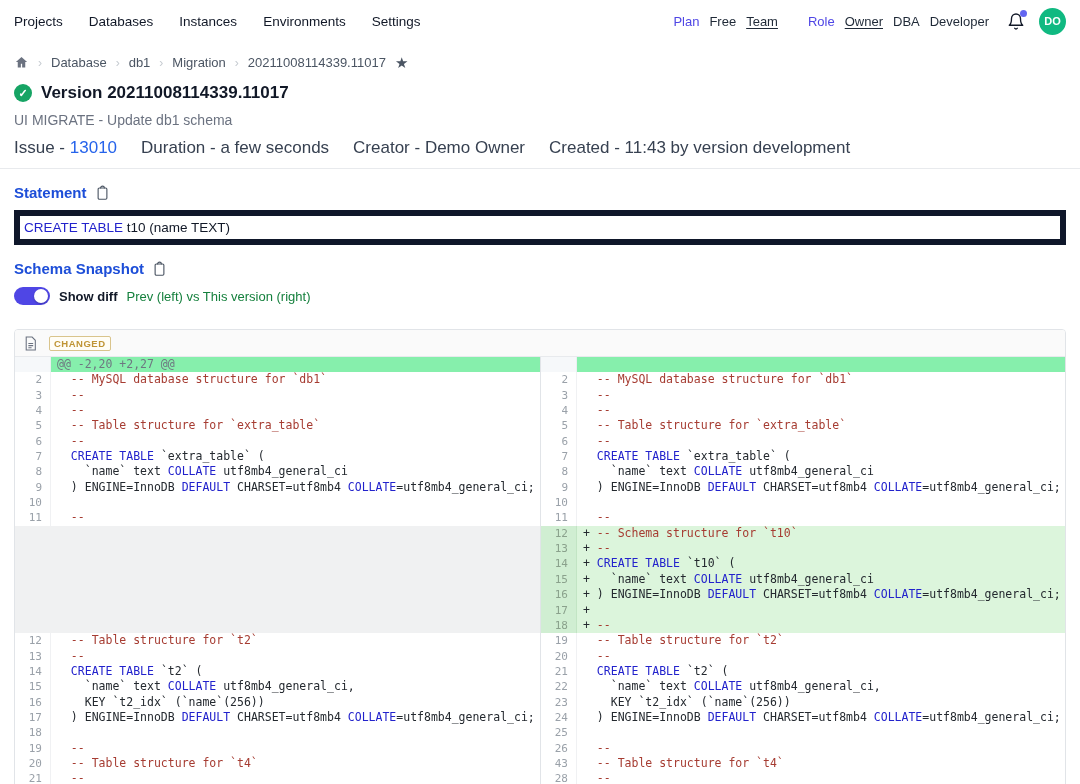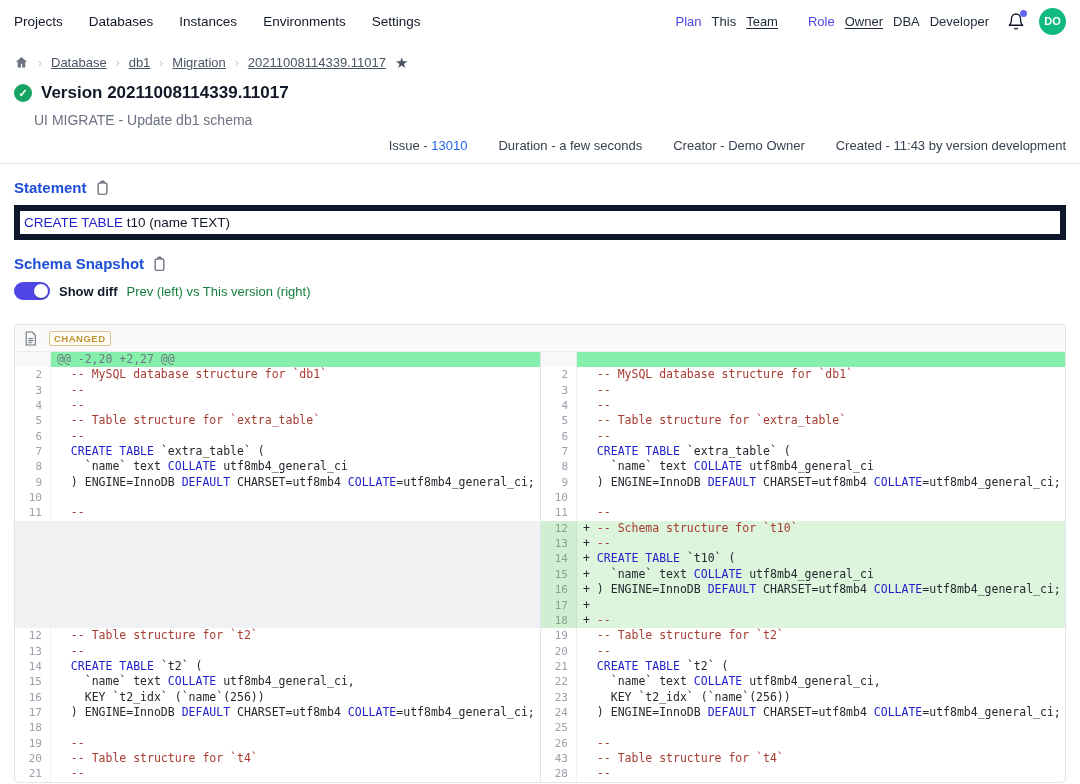--- a/index.html
+++ b/index.html
@@ -12,30 +12,30 @@
   .nav-right { margin-left:auto; display:flex; align-items:center; gap:10px; font-size:13px; }
   .plan-label, .role-label { color:#4f46e5; }
   .u { text-decoration:underline; text-underline-offset:2px; cursor:pointer; }
   .nav-gap { width:10px; }
   .bell-wrap { position:relative; margin-left:8px; cursor:pointer; }
   .bell-dot { position:absolute; top:-2px; right:-2px; width:7px; height:7px; border-radius:50%; background:#6366f1; }
   .avatar { width:27px; height:27px; border-radius:50%; background:#10b981; color:#fff; font-size:11px; font-weight:700; display:flex; align-items:center; justify-content:center; margin-left:4px; cursor:pointer; }
 
   
   .crumbs { display:flex; align-items:center; gap:9px; padding:13px 14px 0 14px; font-size:13px; color:#4b5563; }
-  .crumb { cursor:pointer;text-decoration:underline; }
+  .crumb { cursor:pointer; }
   .sep { color:#c6cbd1; font-size:12px; }
   .star { color:#4b5563; font-size:15px; line-height:1; cursor:pointer; }
 
   
   .title-row { display:flex; align-items:center; gap:9px; padding:13px 14px 0 14px; }
   .check { width:18px; height:18px; border-radius:50%; background:#16a464; color:#fff; font-size:11px; font-weight:700; display:flex; align-items:center; justify-content:center; }
   .page-title { font-size:17px; font-weight:700; color:#111827; }
-  .subtitle { padding:9px 14px 0 14px; font-size:14px; color:#6b7280;margin-left:20px; }
-  .meta { display:flex; gap:31px; padding:10px 14px 0 14px; font-size:13px; color:#374151;justify-content:flex-end; }
+  .subtitle { padding:9px 14px 0 14px; font-size:14px; color:#6b7280; }
+  .meta { display:flex; gap:24px; padding:10px 14px 0 14px; font-size:17px; color:#374151; }
   .meta a { color:#2563eb; text-decoration:none; cursor:pointer; }
   .hr { border-top:1px solid #e8eaed; margin-top:10px; }
 
   
   .sec-head { display:flex; align-items:center; gap:8px; padding:15px 14px 0 14px; }
   .sec-title { font-size:15px; font-weight:700; color:#1d4ed8; }
   .clip { cursor:pointer; }
   .stmt-box { margin:9px 14px 0 14px; border:6px solid #0f172a; background:#fff; padding:4px 4px; font-size:13.5px; color:#111827; }
   .kw-sql { color:#2222cc; }
 
@@ -73,21 +73,21 @@
 <div class="nav">
   <div class="nav-left">
     <span class="nav-link">Projects</span>
     <span class="nav-link">Databases</span>
     <span class="nav-link">Instances</span>
     <span class="nav-link">Environments</span>
     <span class="nav-link">Settings</span>
   </div>
   <div class="nav-right">
     <span class="plan-label">Plan</span>
-    <span>This</span>
+    <span>Free</span>
     <span class="u">Team</span>
     <span class="nav-gap"></span>
     <span class="role-label">Role</span>
     <span class="u">Owner</span>
     <span>DBA</span>
     <span>Developer</span>
     <span class="bell-wrap">
       <svg width="18" height="19" viewBox="0 0 24 24" fill="none" stroke="#111827" stroke-width="1.8" stroke-linecap="round" stroke-linejoin="round">
         <path d="M18 8a6 6 0 0 0-12 0c0 7-3 9-3 9h18s-3-2-3-9"></path>
         <path d="M13.7 21a2 2 0 0 1-3.4 0"></path>

